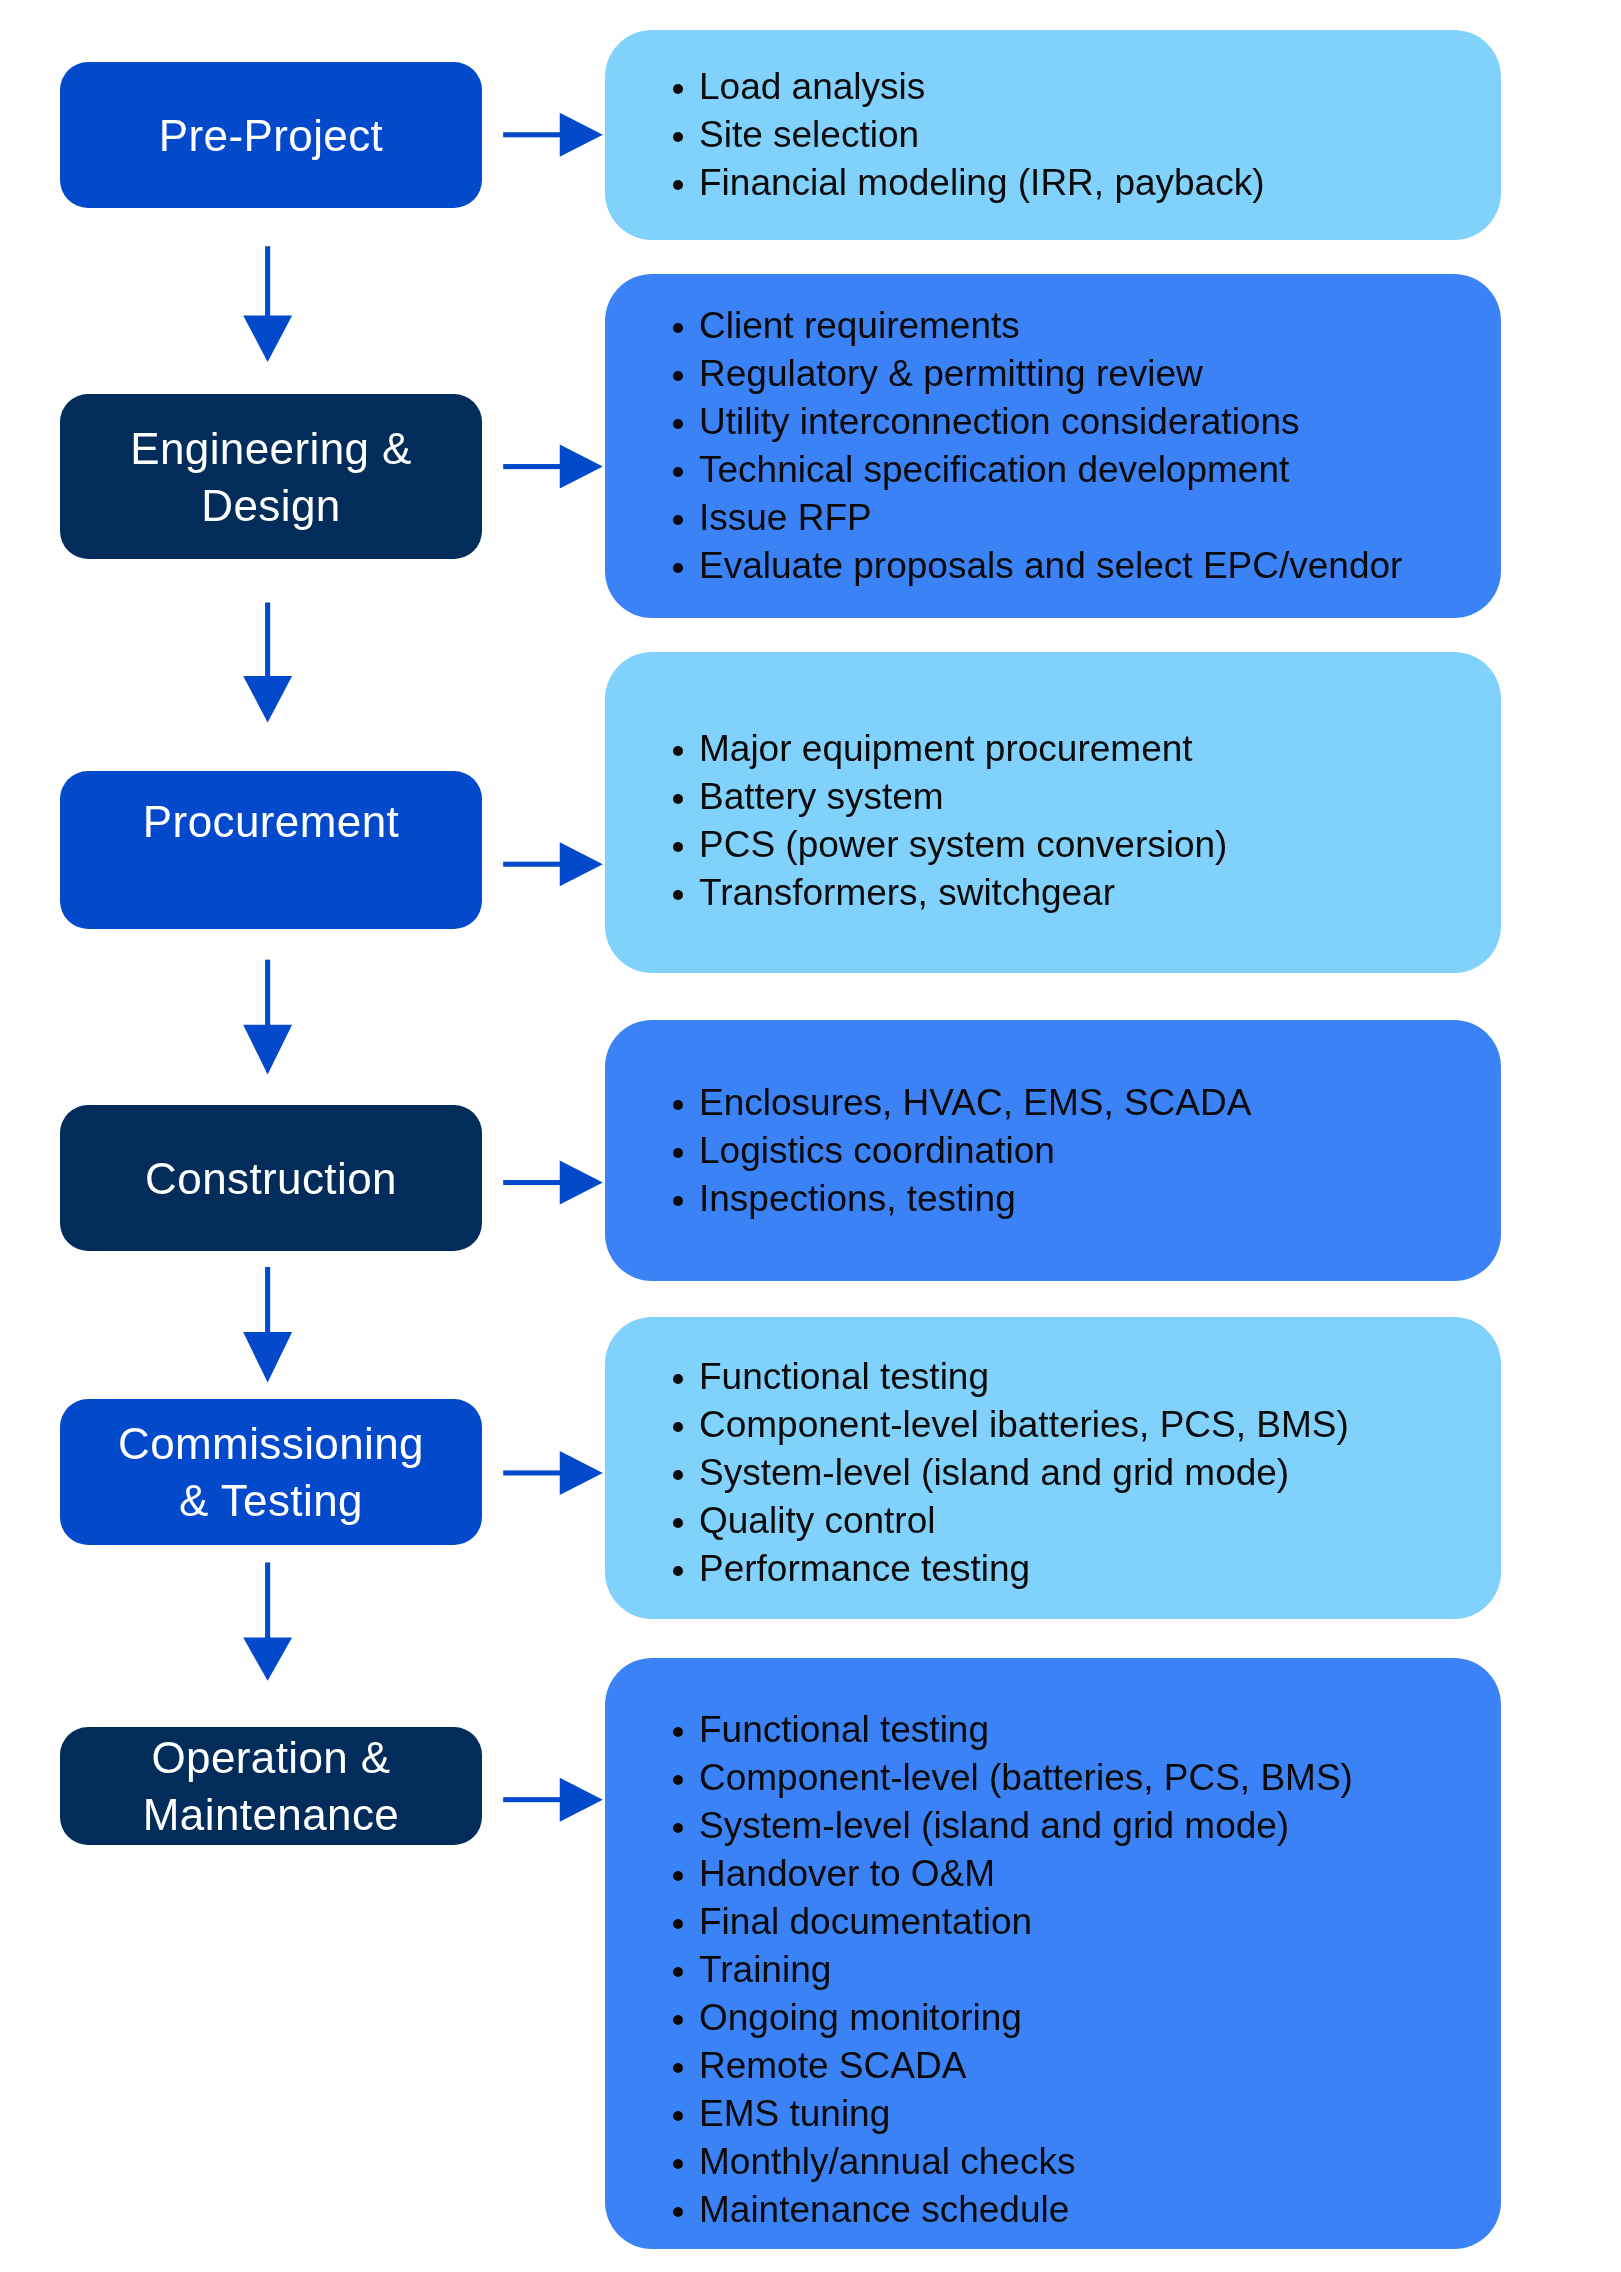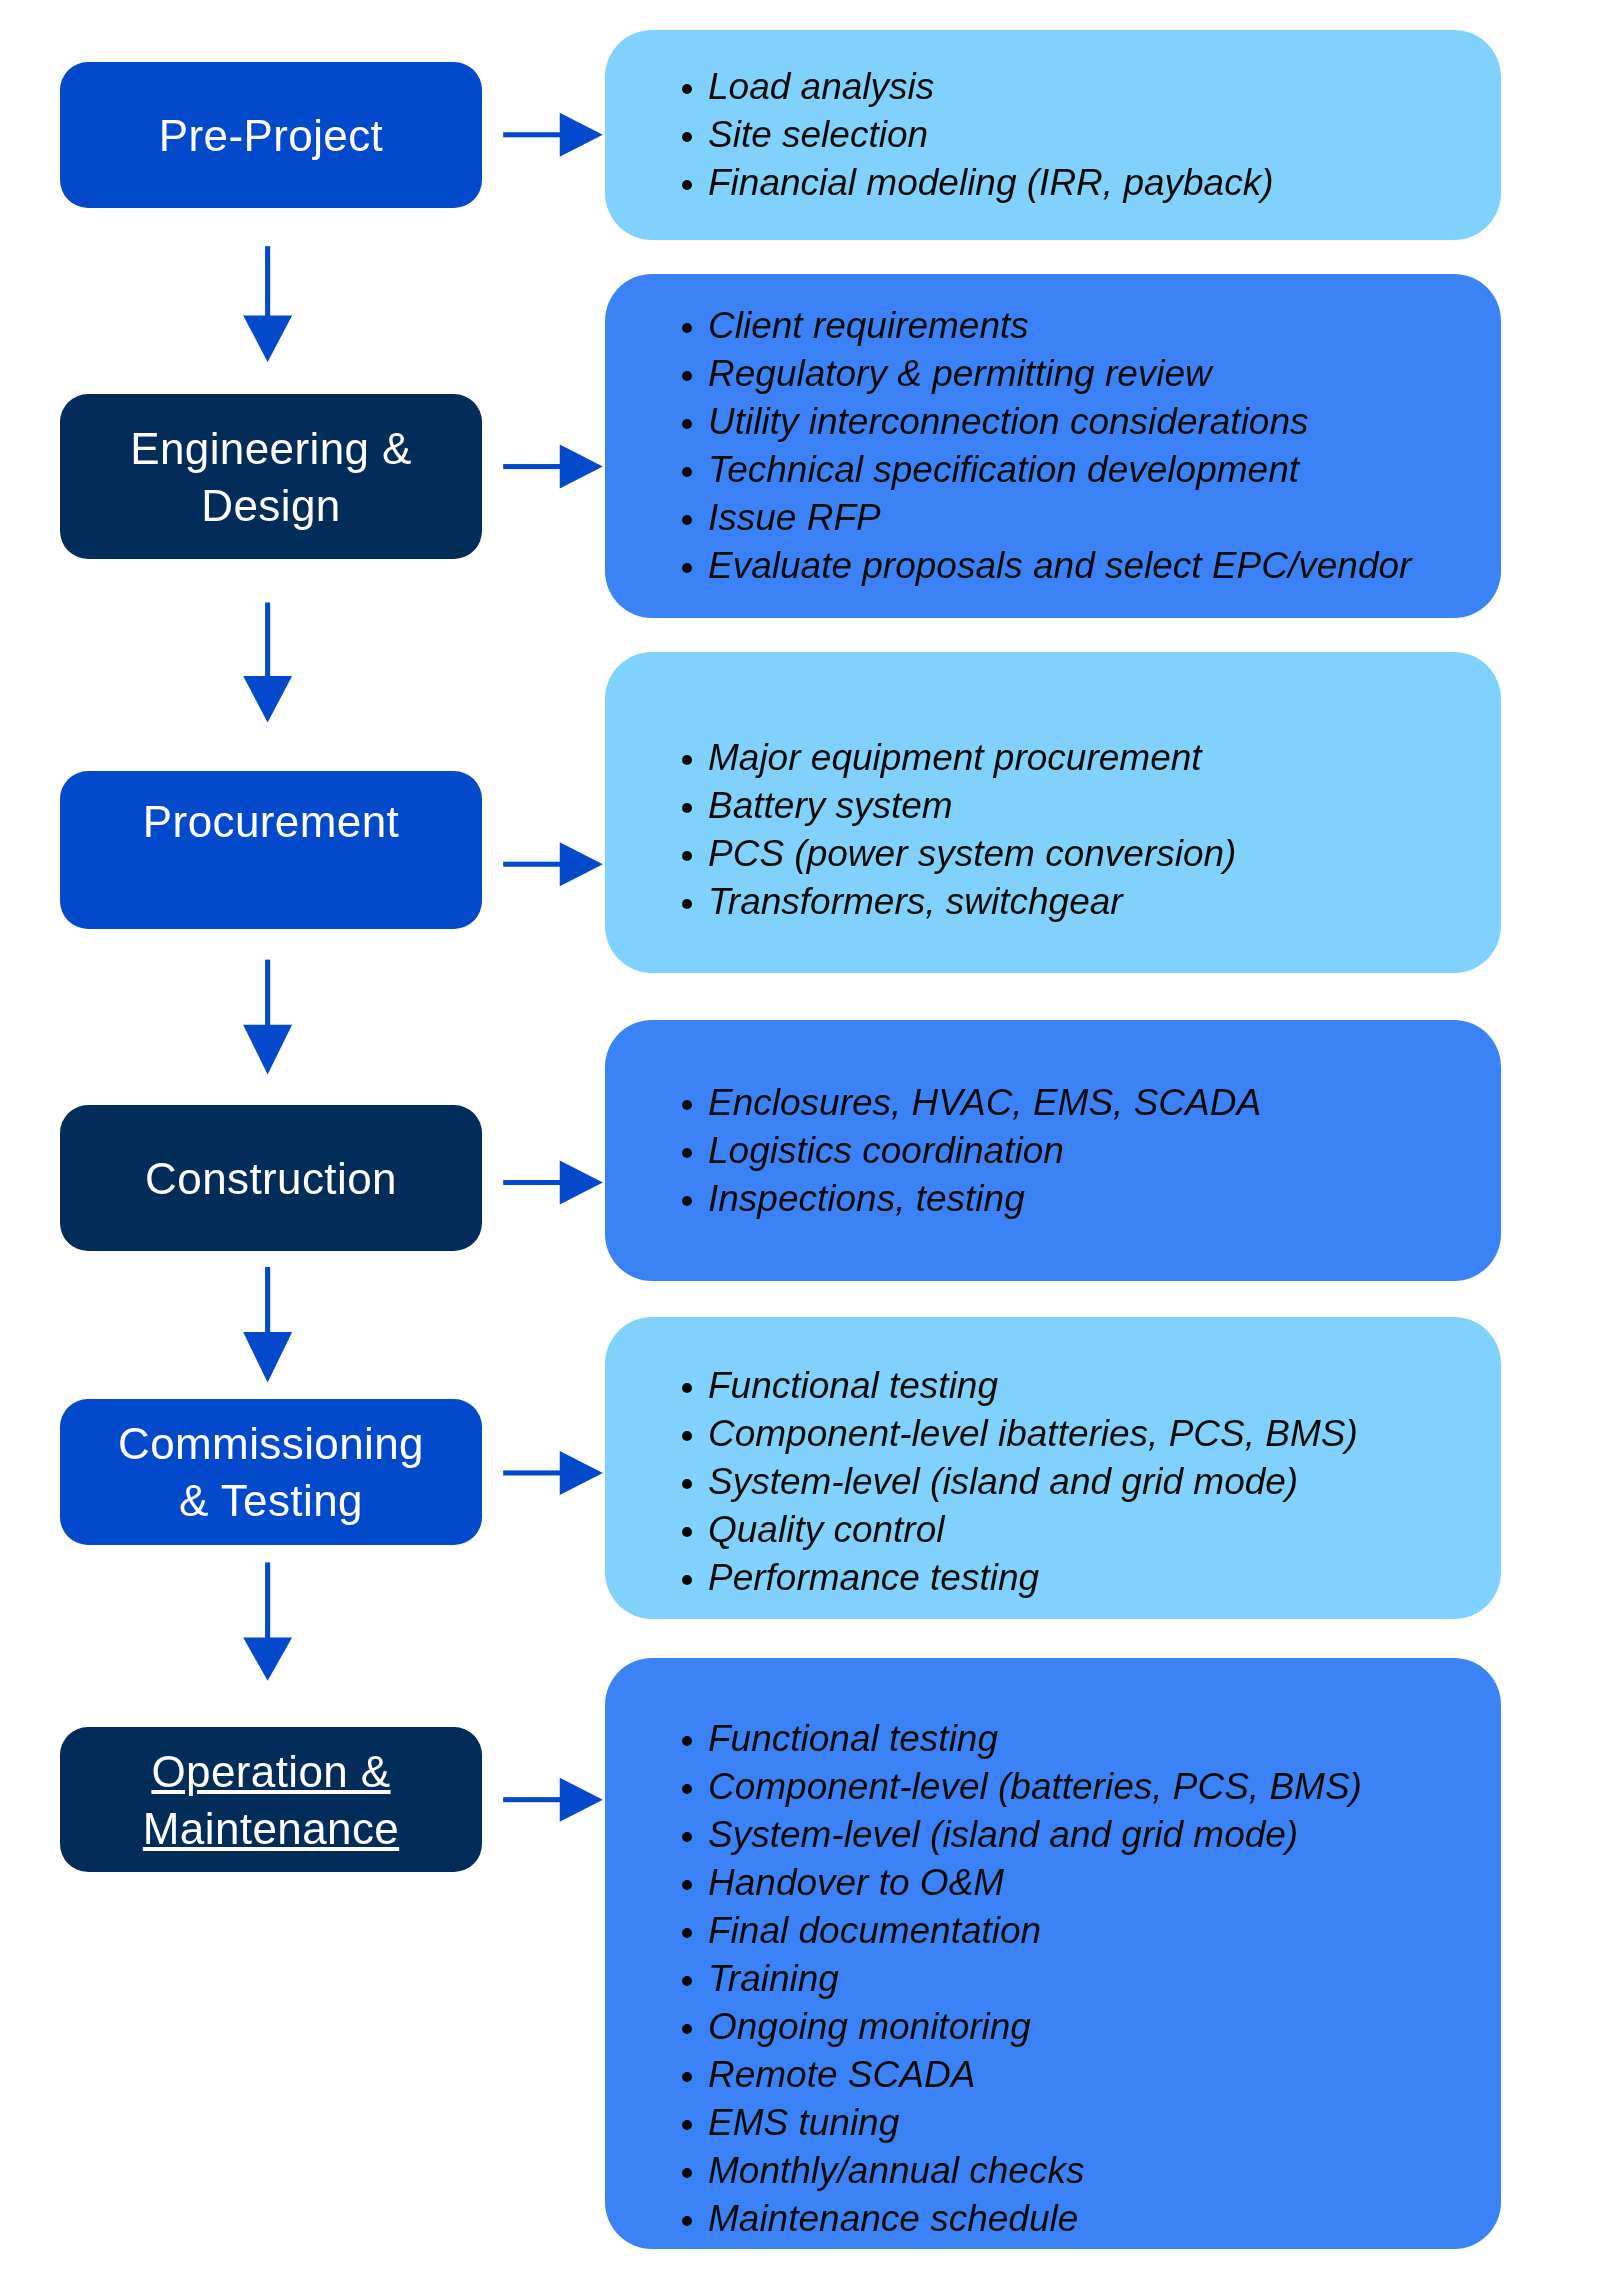--- a/index.html
+++ b/index.html
@@ -18,21 +18,21 @@
   .stage span { white-space: pre-line; display: block; }
   .details {
     position: absolute; left: 605px; width: 896px;
     border-radius: 47px;
     box-sizing: border-box;
     display: flex; align-items: center;
     padding-left: 64px;
   }
   .details.c1 { background: #80d2fd; }
   .details.c2 { background: #3b82f6; }
-  .details ul { list-style: none; margin: 13px; padding: 0; font-style: italic; }
+  .details ul { list-style: none; margin: 4px; padding: 0; }
   .details li {
     font-size: 37px; line-height: 48px; color: #0a0a0a;
     position: relative; padding-left: 26px; white-space: nowrap;
   }
   .details li::before {
     content: ""; position: absolute; left: 0; top: 21px;
     width: 10px; height: 10px; border-radius: 50%; background: #0a0a0a;
   }
   svg.arrows { position: absolute; left: 0; top: 0; width: 1621px; height: 2273px; pointer-events: none; }
 </style>
@@ -98,21 +98,21 @@
 <div class="stage bright" style="top:771px;height:158px;align-items:flex-start;padding-top:22px;">
   <span>Procurement</span>
 </div>
 <div class="stage dark" style="top:1105px;height:146px;">
   <span>Construction</span>
 </div>
 <div class="stage bright" style="top:1399px;height:146px;">
   <span>Commissioning
 &amp; Testing</span>
 </div>
-<div class="stage dark" style="top:1727px;height:145px;text-decoration:underline;">
+<div class="stage dark" style="top:1727px;height:118px;">
   <span>Operation &amp;
 Maintenance</span>
 </div>
 
 <div class="details c1" style="top:30px;height:210px;">
   <ul>
       <li>Load analysis</li>
       <li>Site selection</li>
       <li>Financial modeling (IRR, payback)</li>
     </ul>

